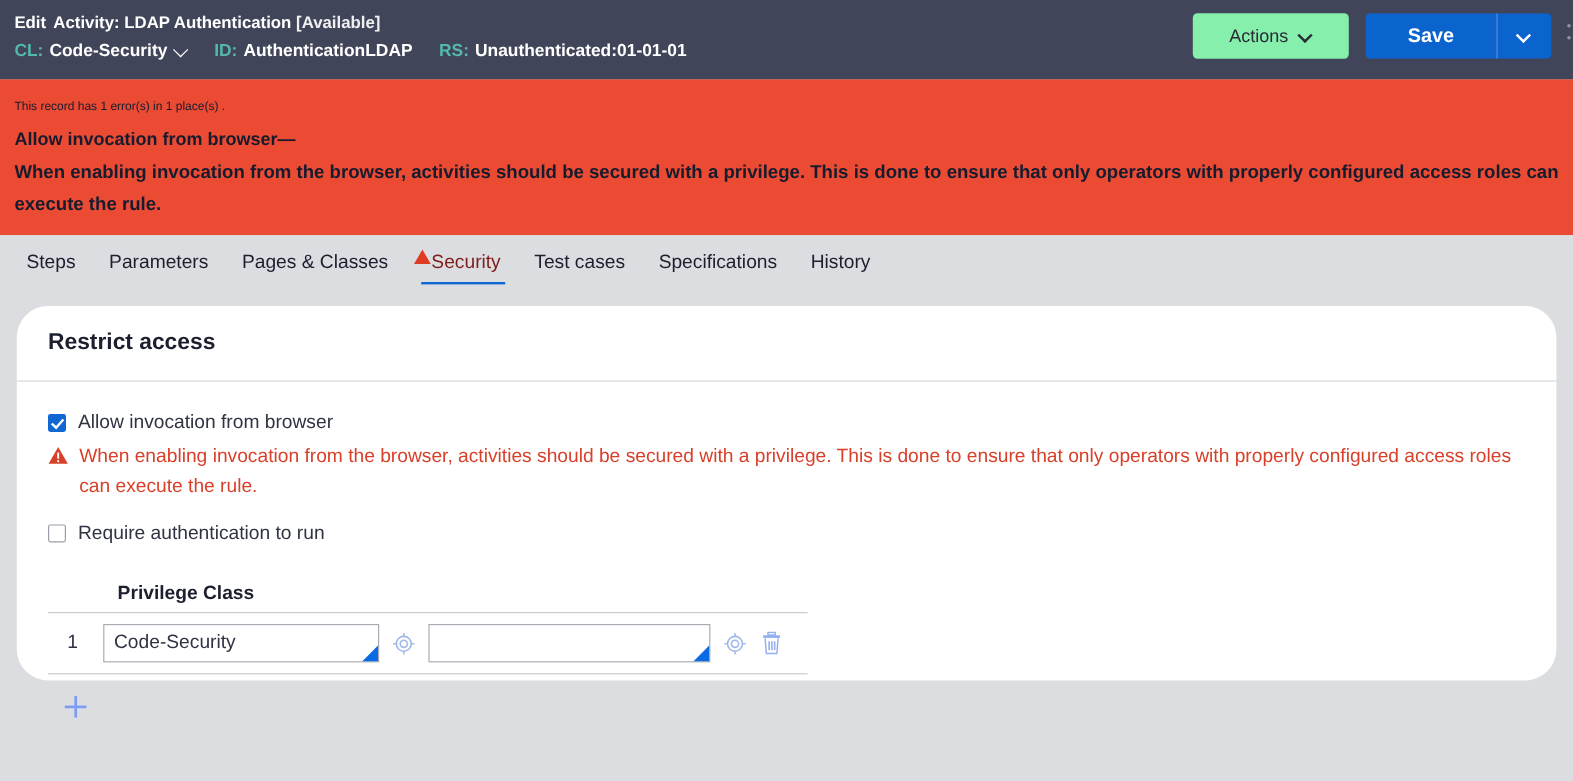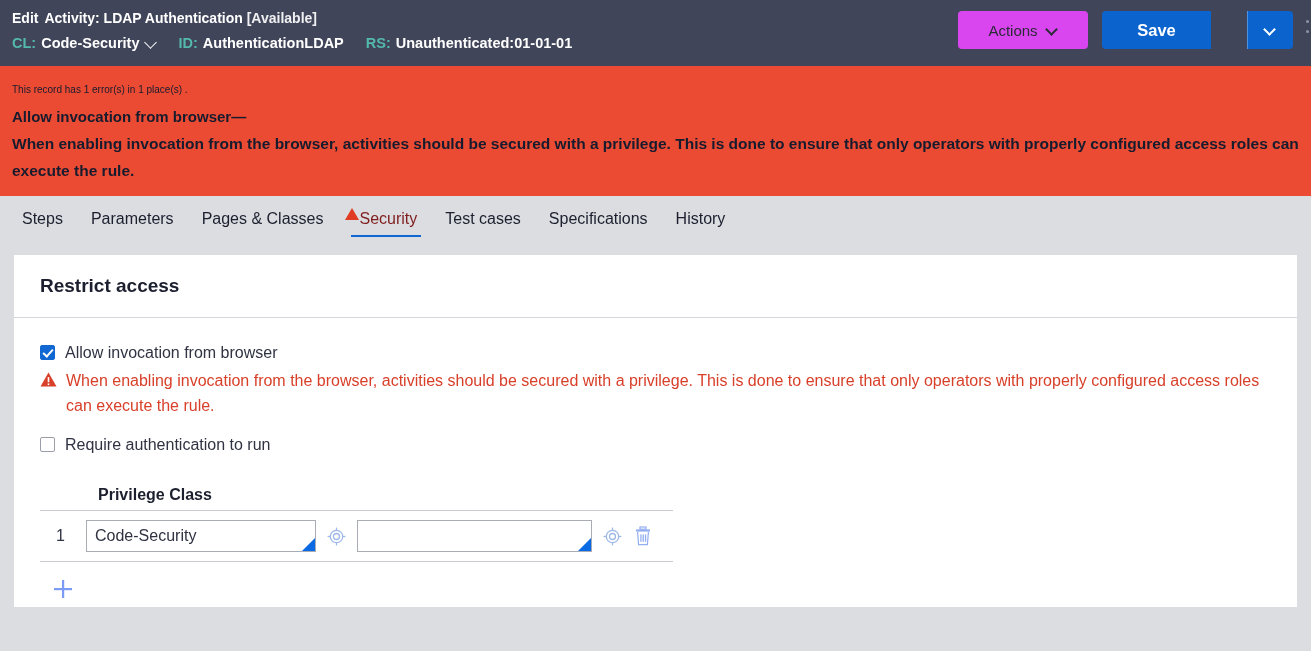--- a/index.html
+++ b/index.html
@@ -73,21 +73,21 @@
   .header-actions {
     position: absolute;
     right: 18px;
     top: 11px;
     display: flex;
     align-items: center;
   }
   .btn-actions {
     height: 38px;
     min-width: 130px;
-    background: #d946ef;
+    background: #86efac;
     border: none;
     border-radius: 4px;
     color: #2b2b38;
     font-size: 15px;
     font-family: "Liberation Sans", sans-serif;
     display: flex;
     align-items: center;
     justify-content: center;
     gap: 9px;
     cursor: pointer;
@@ -108,21 +108,20 @@
     height: 7px;
     border-right: 2px solid currentColor;
     border-bottom: 2px solid currentColor;
     transform: rotate(45deg);
   }
   .save-group {
     display: flex;
     margin-left: 14px;
     border-radius: 4px;
     overflow: hidden;
-    gap: 36px;
   }
   .btn-save {
     height: 38px;
     width: 109px;
     background: #0b63ce;
     border: none;
     color: #ffffff;
     font-size: 16.5px;
     font-weight: bold;
     font-family: "Liberation Sans", sans-serif;
@@ -224,22 +223,23 @@
     height: 0;
     border-left: 7px solid transparent;
     border-right: 7px solid transparent;
     border-bottom: 12px solid #e03b23;
   }
 
   
   .card {
     background: #ffffff;
     margin: 0 14px;
-    height: 352px;
-    box-sizing: border-box;
+    height: 312px;
+    box-sizing: border-box;
+    border-radius: 26px;
   }
   .card-head {
     height: 63px;
     display: flex;
     align-items: center;
     padding-left: 26px;
     border-bottom: 1px solid #d6d7dc;
     box-sizing: border-box;
   }
   .card-head h2 {

